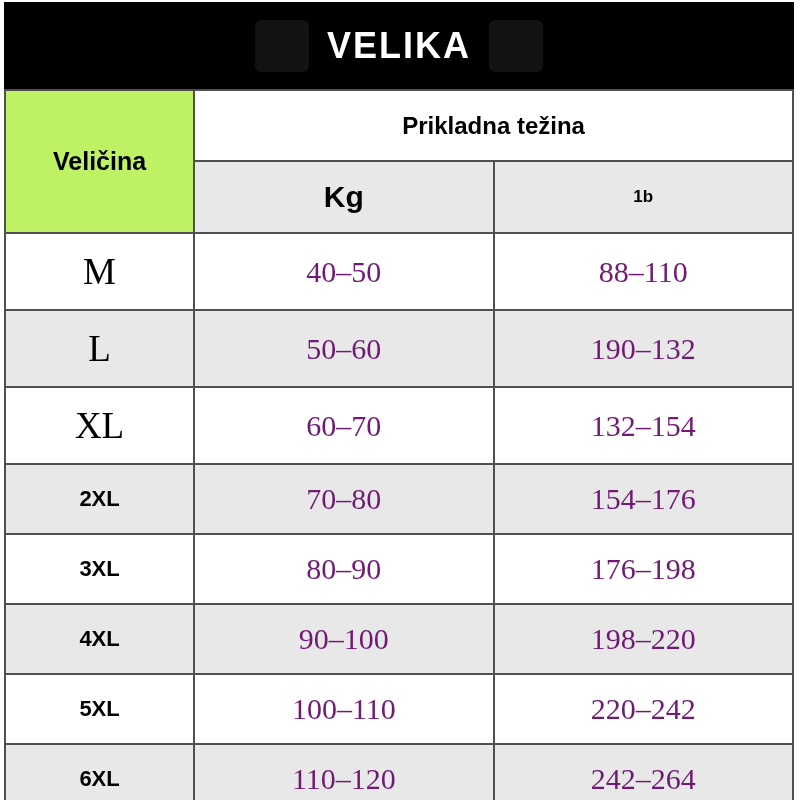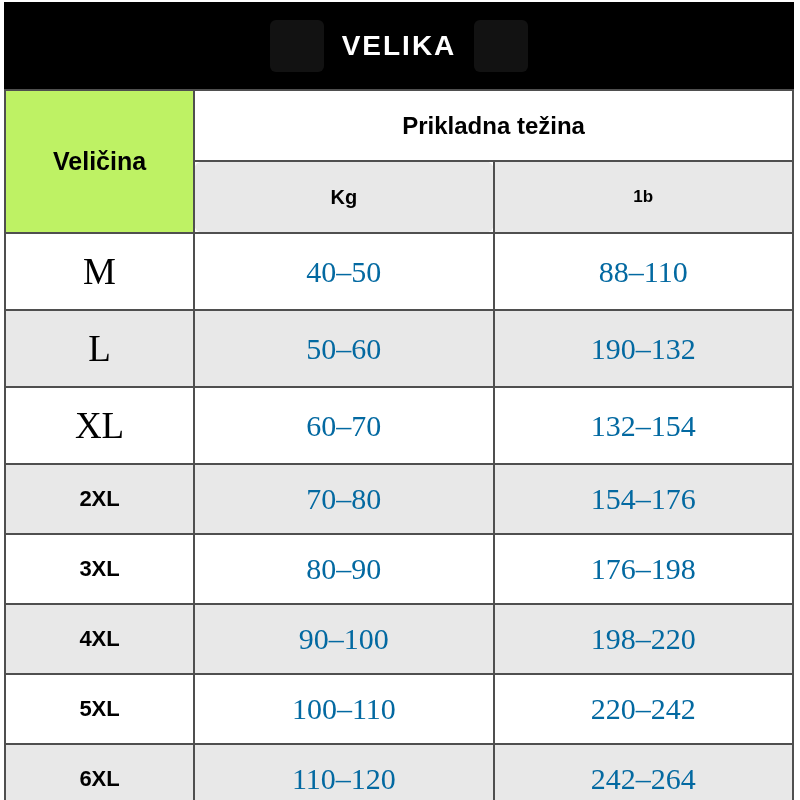--- a/index.html
+++ b/index.html
@@ -22,21 +22,21 @@
     height: 87px;
     background: #000000;
     display: flex;
     align-items: center;
     justify-content: center;
     gap: 14px;
   }
   .brand-title {
     margin: 4px;
     color: #ffffff;
-    font-size: 28px;
+    font-size: 36px;
     font-weight: 700;
     letter-spacing: 2px;
     font-family: "Liberation Sans", sans-serif;
   }
   .ghost {
     width: 54px;
     height: 52px;
     background: #121212;
     border-radius: 6px;
   }
@@ -71,40 +71,40 @@
   }
   th.weight-head {
     background: #ffffff;
     font-size: 24px;
     font-weight: 700;
   }
   thead tr.unit-row th {
     background: #e8e8e8;
     font-weight: 700;
   }
-  th.unit-kg { font-size: 20px; border-radius: 9px; }
+  th.unit-kg { font-size: 30px; }
   th.unit-lb { font-size: 17px; }
 
   tbody tr:nth-child(even) td { background: #e8e8e8; }
   tbody tr:nth-child(odd)  td { background: #ffffff; }
 
   td.size-serif {
     font-family: "Liberation Serif", "DejaVu Serif", serif;
     font-size: 37px;
     font-weight: 400;
   }
   td.size-bold {
     font-family: "Liberation Sans", sans-serif;
     font-size: 22px;
     font-weight: 700;
   }
   td.num {
     font-family: "Liberation Serif", "DejaVu Serif", serif;
     font-size: 30px;
-    color: #0369a1;
+    color: #701a75;
   }
 </style>
 </head>
 <body>
 
 <div class="page">
 
   <header class="brand-bar">
     <span class="ghost"></span>
     <h1 class="brand-title">VELIKA</h1>

